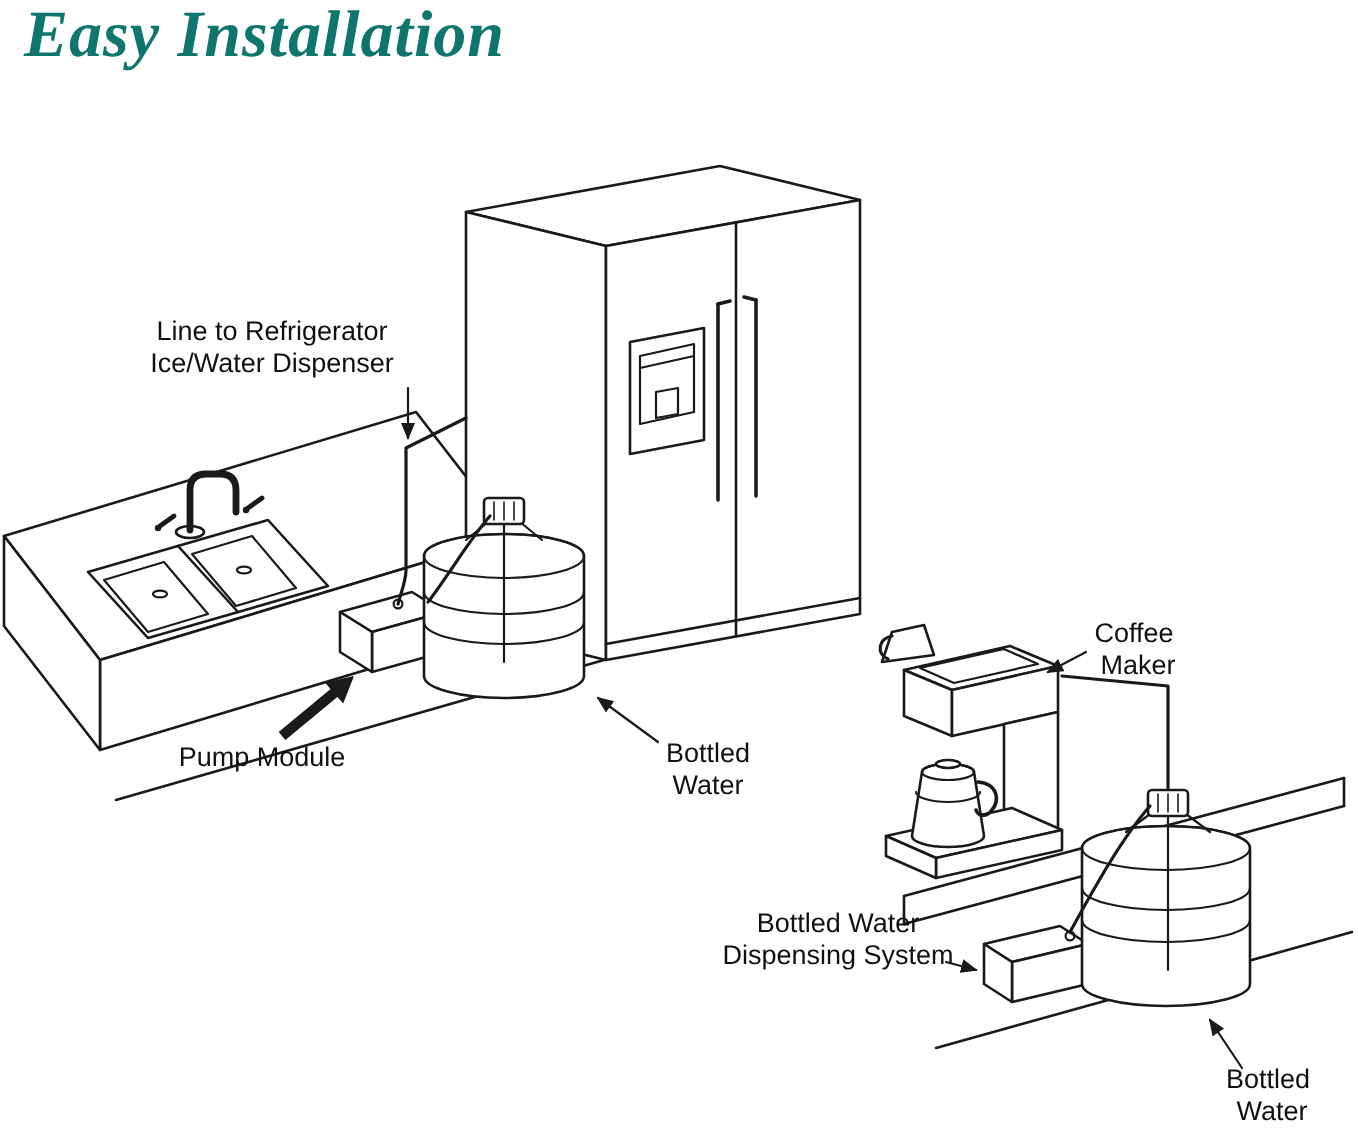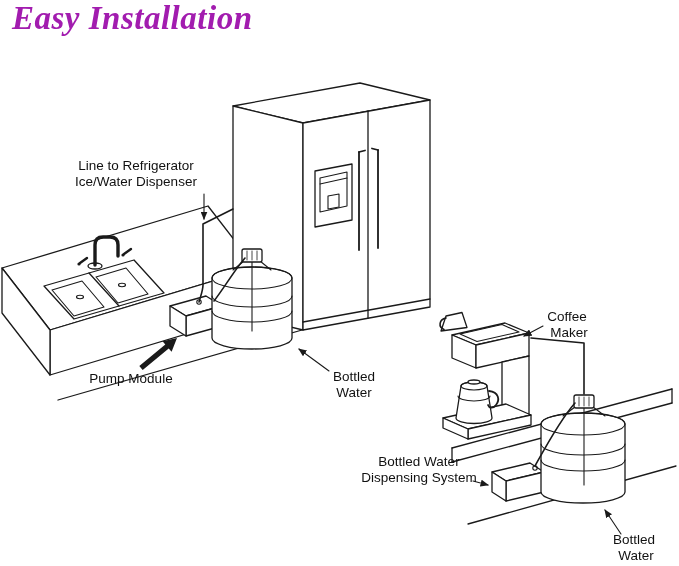--- a/index.html
+++ b/index.html
@@ -3,21 +3,21 @@
 <meta charset="utf-8">
 <style>
   html,body { margin:0; padding:0; background:#ffffff; }
   .canvas {
     position:relative; width:679px; height:566px; background:#ffffff;
     overflow:hidden; font-family:"Liberation Sans", sans-serif;
   }
   .page-title {
     position:absolute; left:12px; top:0px; margin:0;
     font:italic bold 33px "Liberation Serif", serif;
-    color:#a21caf; letter-spacing:0.5px; white-space:nowrap;
+    color:#0f766e; letter-spacing:0.5px; white-space:nowrap;
   }
   svg.diagram { position:absolute; left:0; top:0; }
   .ln  { fill:none; stroke:#1a1a1a; stroke-width:1.3; stroke-linejoin:round; stroke-linecap:round; }
   .wh  { fill:#ffffff; stroke:#1a1a1a; stroke-width:1.3; stroke-linejoin:round; }
   .sol { fill:#1a1a1a; stroke:none; }
   .w08 { stroke-width:0.8; } .w11 { stroke-width:1.1; } .w16 { stroke-width:1.6; }
   .w18 { stroke-width:1.8; } .w24 { stroke-width:2.4; } .w34 { stroke-width:3.4; }
   .lbl { font:13.5px "Liberation Sans", sans-serif; fill:#111111; text-anchor:middle; }
 </style>
 </head>

